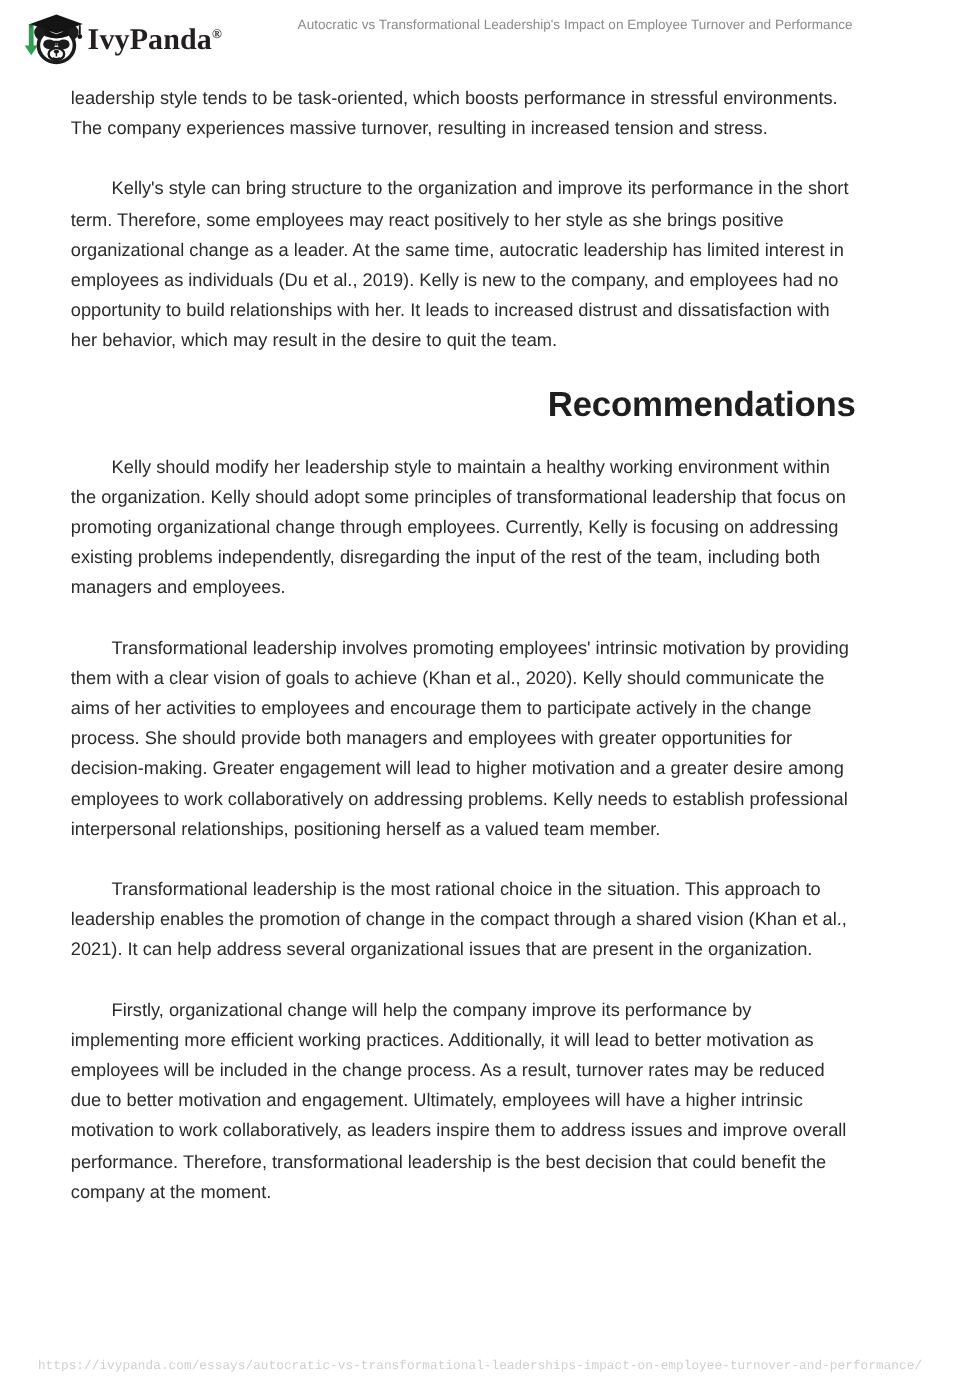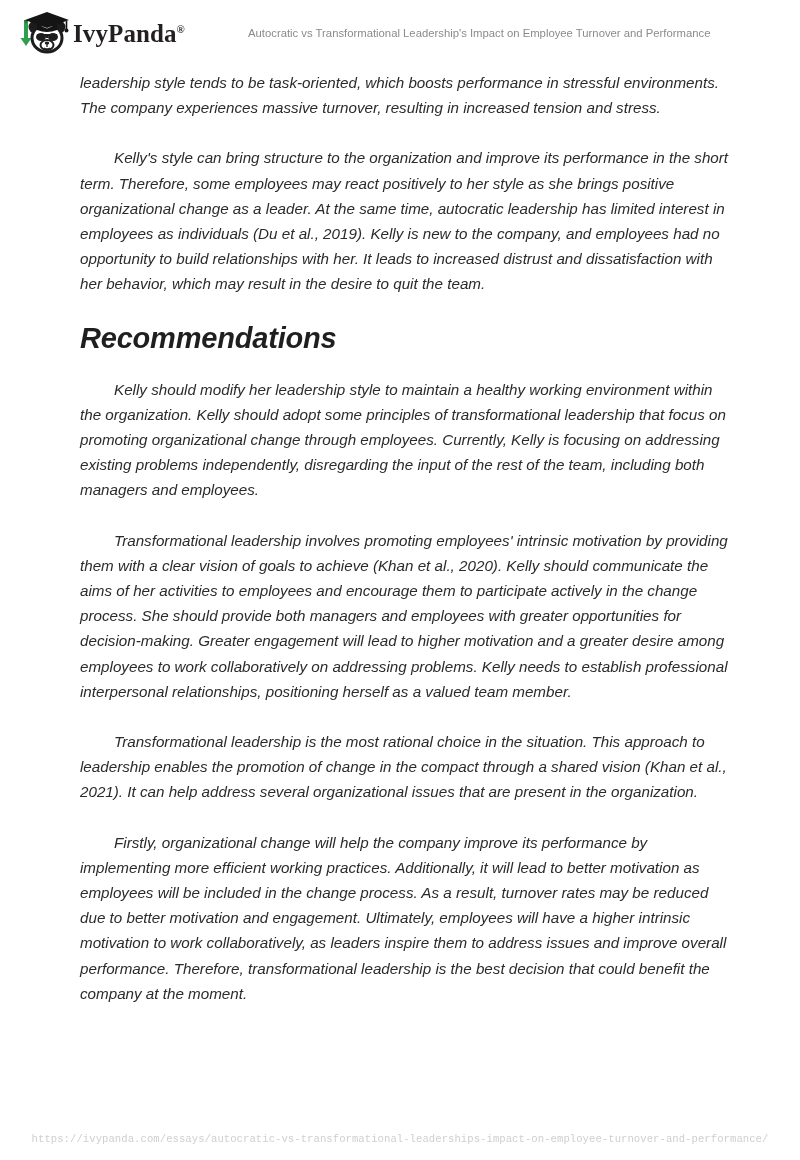--- a/index.html
+++ b/index.html
@@ -56,36 +56,35 @@
   }
   .brand-name .reg {
     font-size: 11px;
     vertical-align: super;
     font-weight: bold;
     line-height: 1;
   }
   .header-title {
     position: absolute;
     left: 248px;
-    top: 26px;
+    top: 14px;
     width: 540px;
     font-size: 11.3px;
     color: #8b8b8b;
     line-height: 15px;
     font-family: "Liberation Sans", sans-serif;
     white-space: nowrap;
   }
 
   
   .content {
     position: absolute;
-    left: 80px;
+    left: 59px;
     top: 70px;
     width: 654px;
-    font-style: italic;
   }
   .content p {
     margin: 0 0 0 0;
     font-size: 15.2px;
     line-height: 25.2px;
     color: #2b2b2b;
     text-align: left;
     font-family: "Liberation Sans", sans-serif;
   }
   .para-indent {
@@ -96,20 +95,21 @@
   .gap-head-bottom { height: 22px; }
 
   h2.section-heading {
     margin: 0;
     font-size: 29px;
     line-height: 34px;
     font-weight: bold;
     color: #1f1f1f;
     letter-spacing: -0.2px;
     font-family: "Liberation Sans", sans-serif;
+    text-align: right;
   }
 
   
   .page-footer {
     position: absolute;
     left: 0;
     top: 1128px;
     width: 800px;
     text-align: center;
   }

